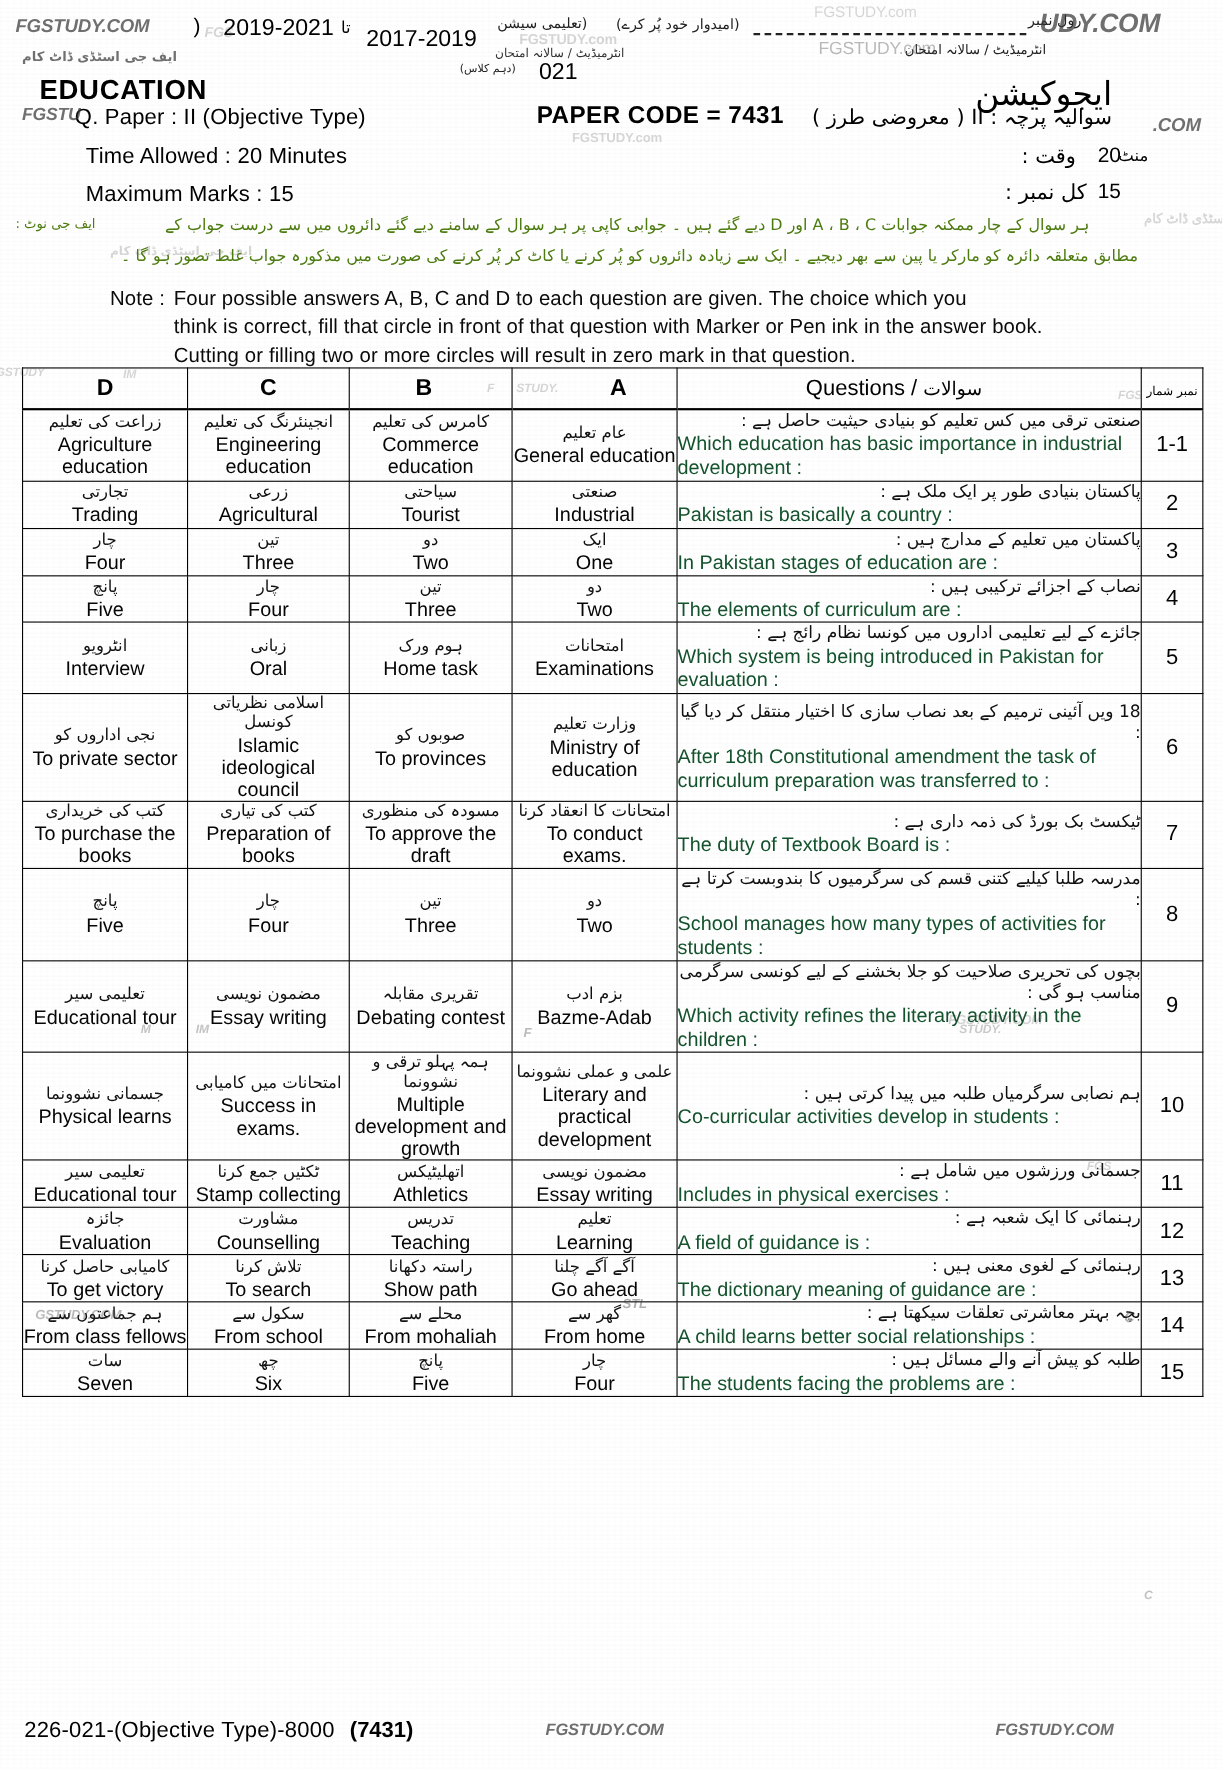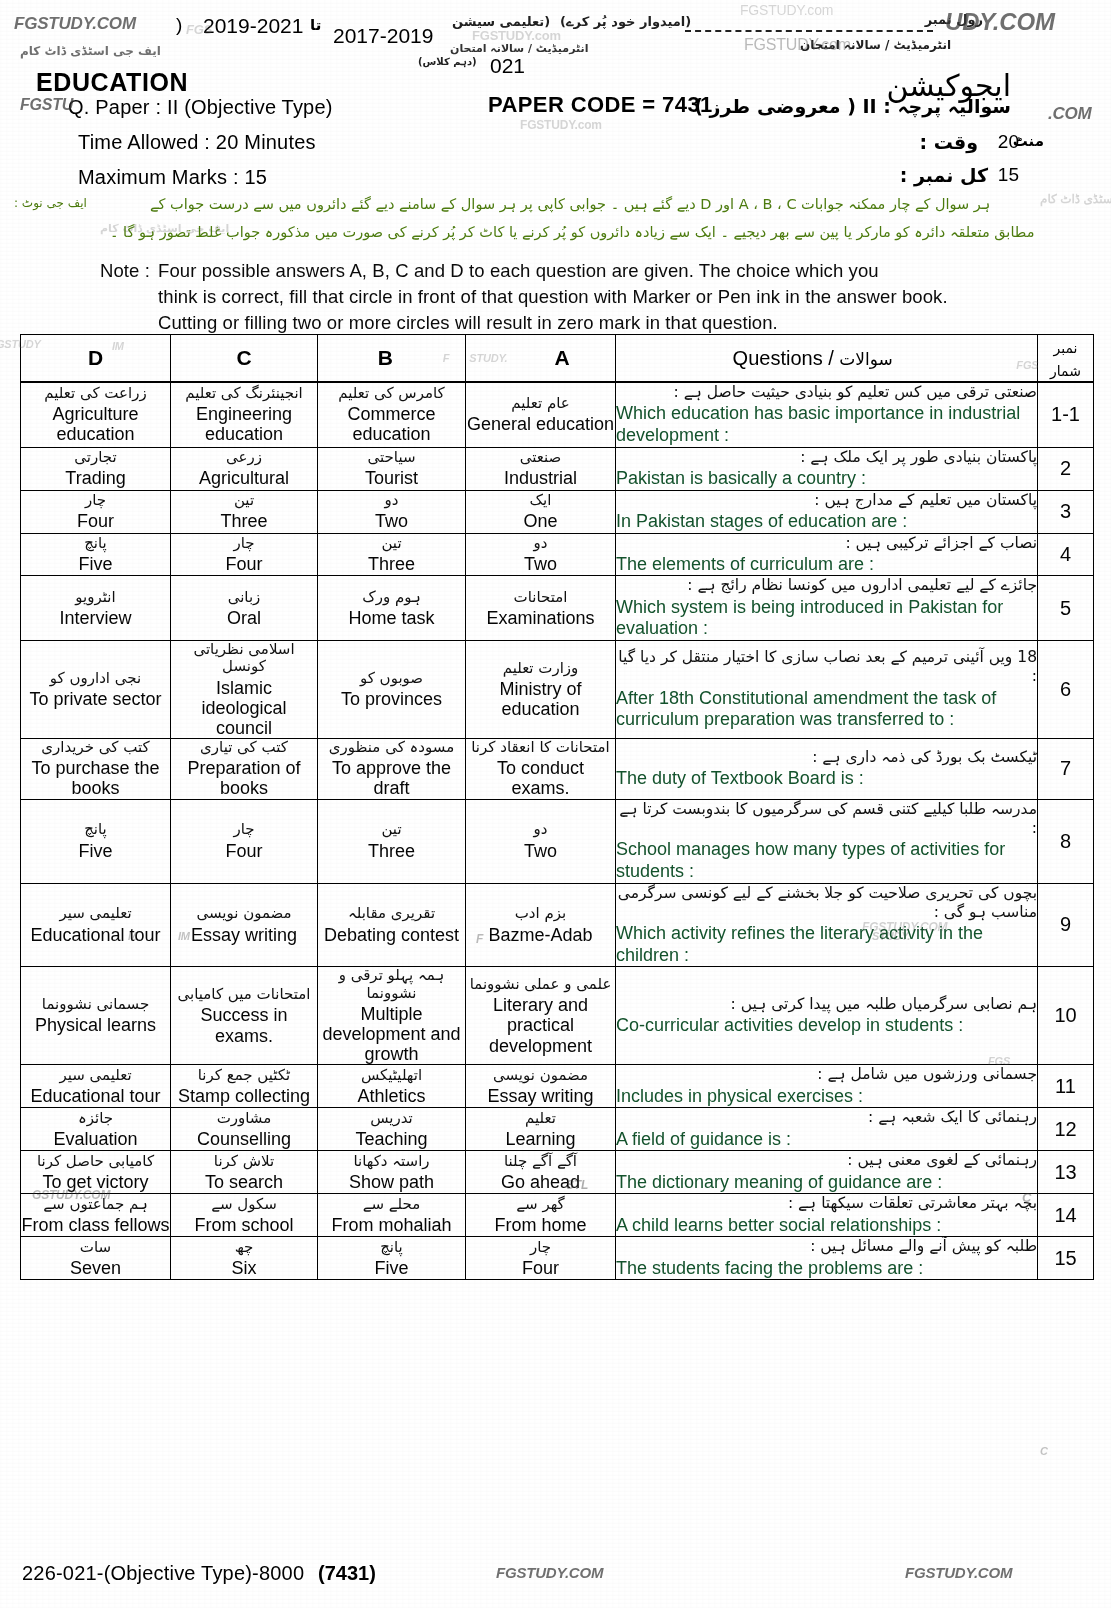--- a/index.html
+++ b/index.html
@@ -46,21 +46,20 @@
 
   
   #header { position: absolute; left: 0; top: 0; width: 1111px; height: 330px; z-index: 20; }
 
   .hdr-txt { position: absolute; white-space: nowrap; }
 
   .urdu {
     font-family: "DejaVu Sans", sans-serif;
     direction: rtl;
     unicode-bidi: bidi-override;
-    font-weight: bold;
   }
 
   .subject-en {
     font-size: 25px;
     font-weight: bold;
     letter-spacing: 0.6px;
   }
   .subject-ur {
     font-size: 30px;
     font-weight: normal;
@@ -180,21 +179,21 @@
   }
 
   .head-ur-sawalat {
     font-family: "DejaVu Sans", sans-serif;
     direction: rtl;
     font-size: 17px;
   }
   .head-ur-num {
     font-family: "DejaVu Sans", sans-serif;
     direction: rtl;
-    font-size: 14px;
+    font-size: 11px;
   }
 
   
   #footer { position: absolute; left: 0; top: 1562px; width: 1111px; z-index: 22; }
   .footer-left {
     position: absolute;
     left: 22px; top: 0;
     font-size: 20px;
     letter-spacing: 0.2px;
     white-space: nowrap;

